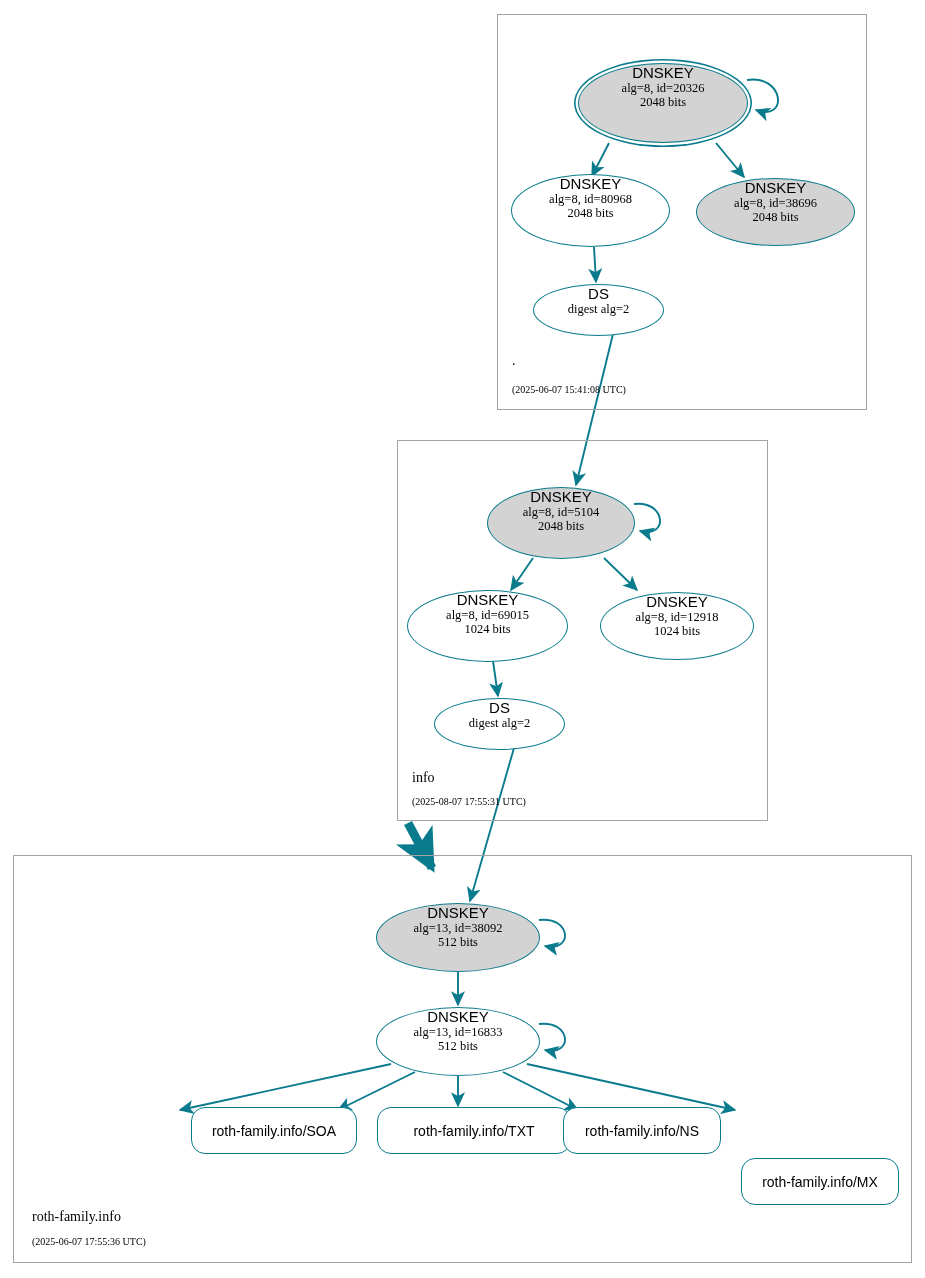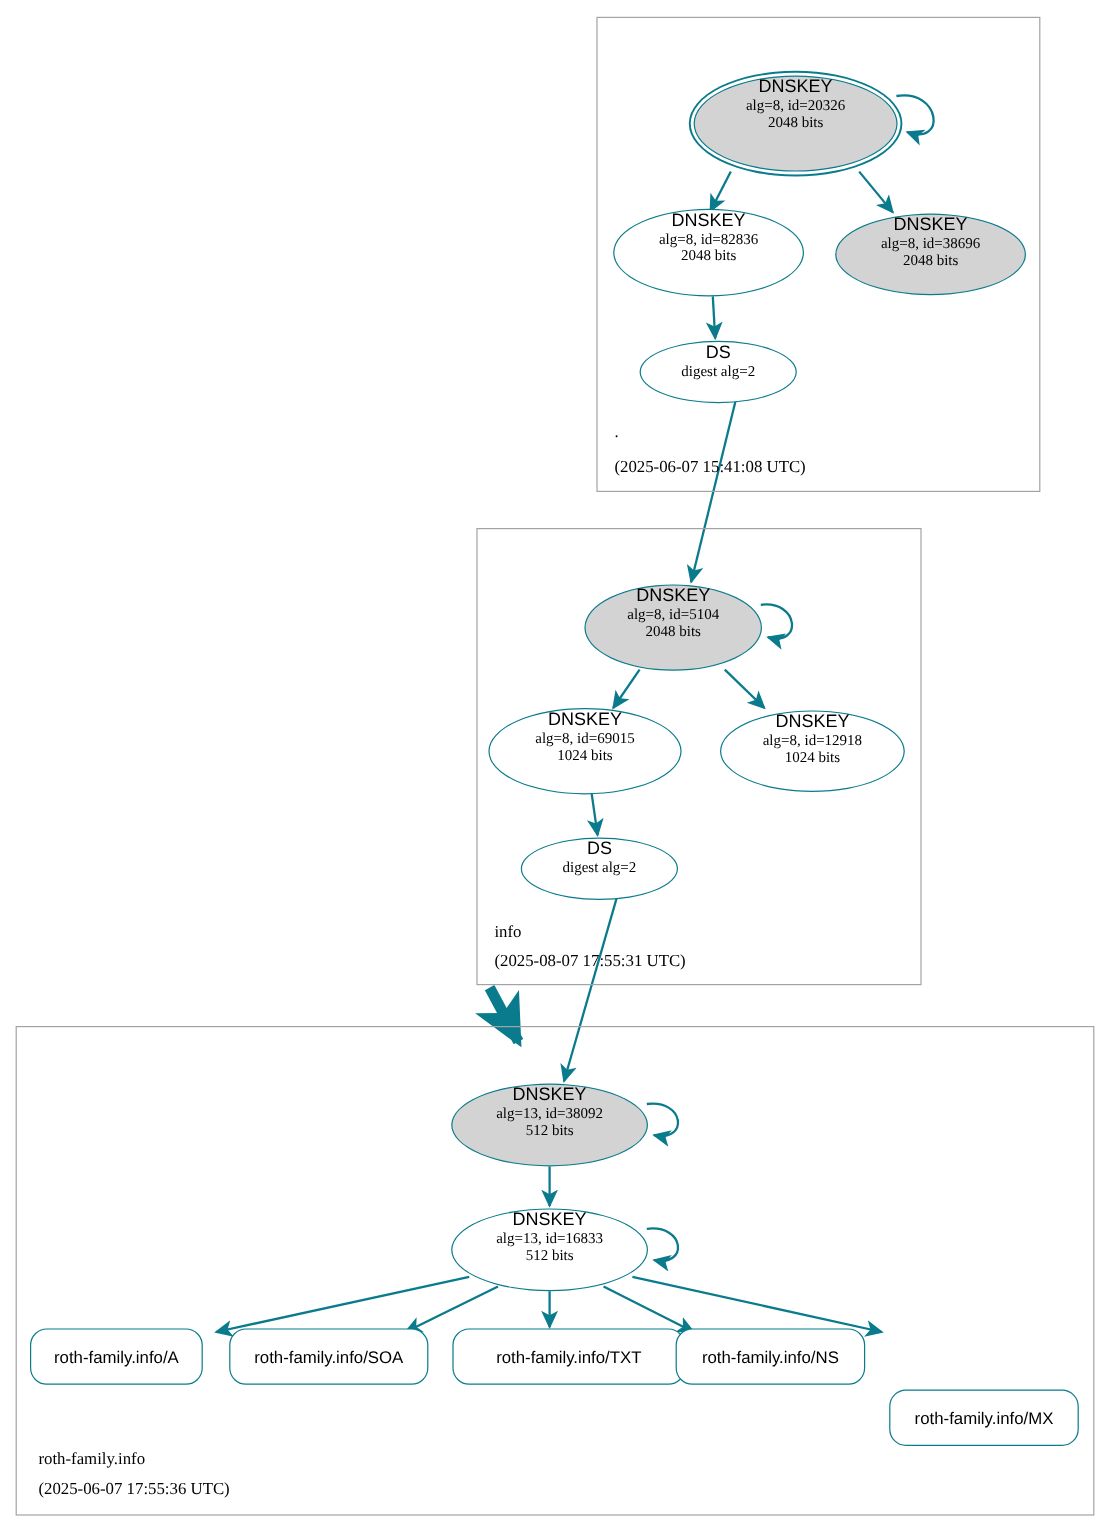--- a/index.html
+++ b/index.html
@@ -35,21 +35,21 @@
     position: absolute;
     color: #000000;
     font-family: "Liberation Serif", serif;
     white-space: nowrap;
   }
   .zone-name {
     font-size: 14px;
     line-height: 16px;
   }
   .zone-time {
-    font-size: 14px;
+    font-size: 10px;
     line-height: 16px;
   }
   .node {
     position: absolute;
     box-sizing: border-box;
     display: flex;
     flex-direction: column;
     align-items: center;
     justify-content: flex-start;
     text-align: center;
@@ -147,21 +147,21 @@
   <div class="zone-label zone-time" style="left:512px; top:382px;">(2025-06-07 15:41:08 UTC)</div>
 
   <div class="node ellipse gray dbl" style="left:578px; top:63px; width:170px; height:80px;">
     <div class="t1">DNSKEY</div>
     <div class="t2">alg=8, id=20326</div>
     <div class="t3">2048 bits</div>
   </div>
 
   <div class="node ellipse white" style="left:511px; top:174px; width:159px; height:73px;">
     <div class="t1">DNSKEY</div>
-    <div class="t2">alg=8, id=82836</div>
+    <div class="t2">alg=8, id=80968</div>
     <div class="t3">2048 bits</div>
   </div>
 
   <div class="node ellipse gray" style="left:696px; top:178px; width:159px; height:68px;">
     <div class="t1">DNSKEY</div>
     <div class="t2">alg=8, id=38696</div>
     <div class="t3">2048 bits</div>
   </div>
 
   <div class="node ellipse white" style="left:533px; top:284px; width:131px; height:52px;">
@@ -205,19 +205,18 @@
     <div class="t2">alg=13, id=38092</div>
     <div class="t3">512 bits</div>
   </div>
 
   <div class="node ellipse white" style="left:376px; top:1007px; width:164px; height:69px;">
     <div class="t1">DNSKEY</div>
     <div class="t2">alg=13, id=16833</div>
     <div class="t3">512 bits</div>
   </div>
 
-  <div class="rrset" style="left:25px; top:1107px; width:144px; height:47px;">roth-family.info/A</div>
   <div class="rrset" style="left:191px; top:1107px; width:166px; height:47px;">roth-family.info/SOA</div>
   <div class="rrset" style="left:377px; top:1107px; width:194px; height:47px;">roth-family.info/TXT</div>
   <div class="rrset" style="left:563px; top:1107px; width:158px; height:47px;">roth-family.info/NS</div>
   <div class="rrset" style="left:741px; top:1158px; width:158px; height:47px;">roth-family.info/MX</div>
 
 </div>
 
 </body></html>

